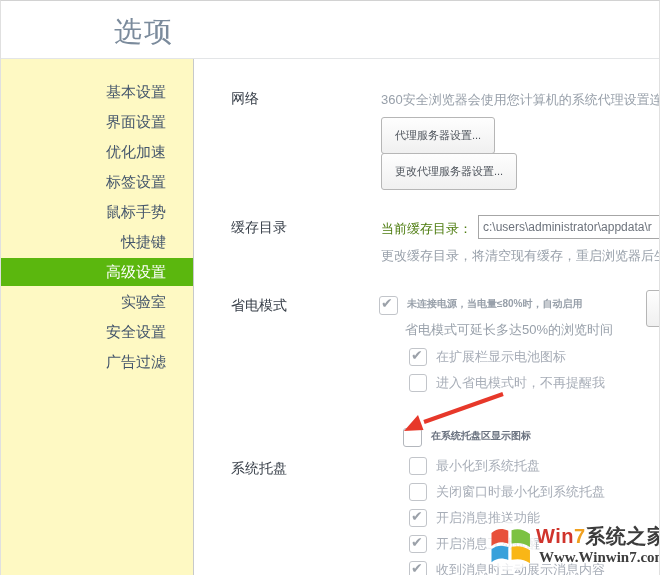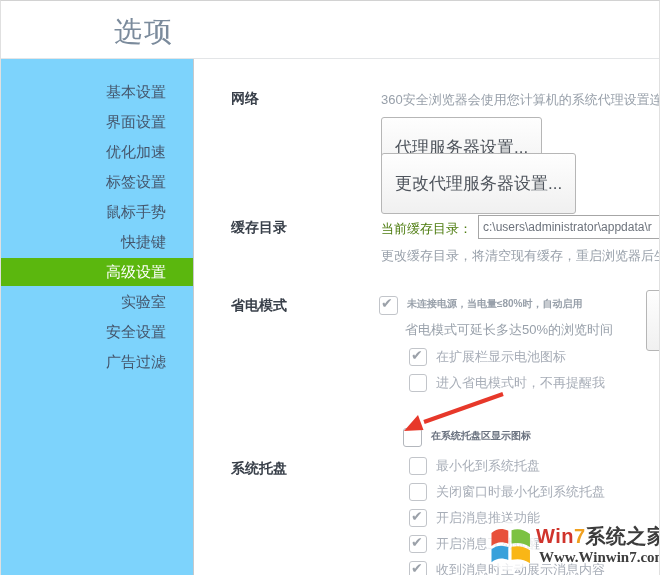--- a/index.html
+++ b/index.html
@@ -6,31 +6,31 @@
   .page{
     position:relative;width:660px;height:575px;overflow:hidden;
     font-family:"Liberation Sans",sans-serif;background:#fff;
     border-top:1px solid #d2d2d2;border-left:1px solid #e0e0e0;border-right:1px solid #e0e0e0;
     box-sizing:border-box;
   }
   
   .header{position:absolute;left:0;top:0;width:100%;height:57px;background:#fff;border-bottom:1px solid #e3e5e7;}
   .header .title{position:absolute;left:113px;top:12px;font-size:28px;color:#7b8b9c;letter-spacing:2px;}
   
-  .sidebar{position:absolute;left:0;top:58px;bottom:0;width:193px;background:#7dd3fc;border-right:1px solid #c7c9cb;box-sizing:border-box;}
+  .sidebar{position:absolute;left:0;top:58px;bottom:0;width:193px;background:#fef9c3;border-right:1px solid #c7c9cb;box-sizing:border-box;}
   .side-list{padding-top:17px;}
   .side-item{height:28px;line-height:28px;margin:2px 0;text-align:right;padding-right:27px;font-size:15px;color:#45566c;cursor:pointer;}
   .side-item.active{background:#5bb70e;color:#fff;font-weight:normal;padding-left:40px;}
   
-  .sec-label{position:absolute;left:230px;font-size:14px;font-weight:bold;color:#39404a;}
+  .sec-label{position:absolute;left:230px;font-size:14px;font-weight:normal;color:#39404a;}
   .gray{color:#98a0aa;}
   .nowrap{white-space:nowrap;}
   
   .btn{
-    position:absolute;display:inline-block;padding:18px 13px;font-size:17px;color:#4e545c;
+    position:absolute;display:inline-block;padding:10px 13px;font-size:11px;color:#4e545c;
     background:linear-gradient(#fefefe,#f0f0f0);border:1px solid #b6b6b6;border-radius:3px;
     font-family:"Liberation Sans",sans-serif;cursor:pointer;white-space:nowrap;
   }
   
   .path-input{
     position:absolute;left:477px;top:214px;width:200px;height:20px;border:1px solid #a6a6a6;
     font-size:12px;color:#6d737c;padding:1px 4px;font-family:"Liberation Sans",sans-serif;background:#fff;
   }
   
   .cb{display:inline-block;width:16px;height:16px;border:1px solid #c2c5ca;border-radius:3px;background:#fff;

